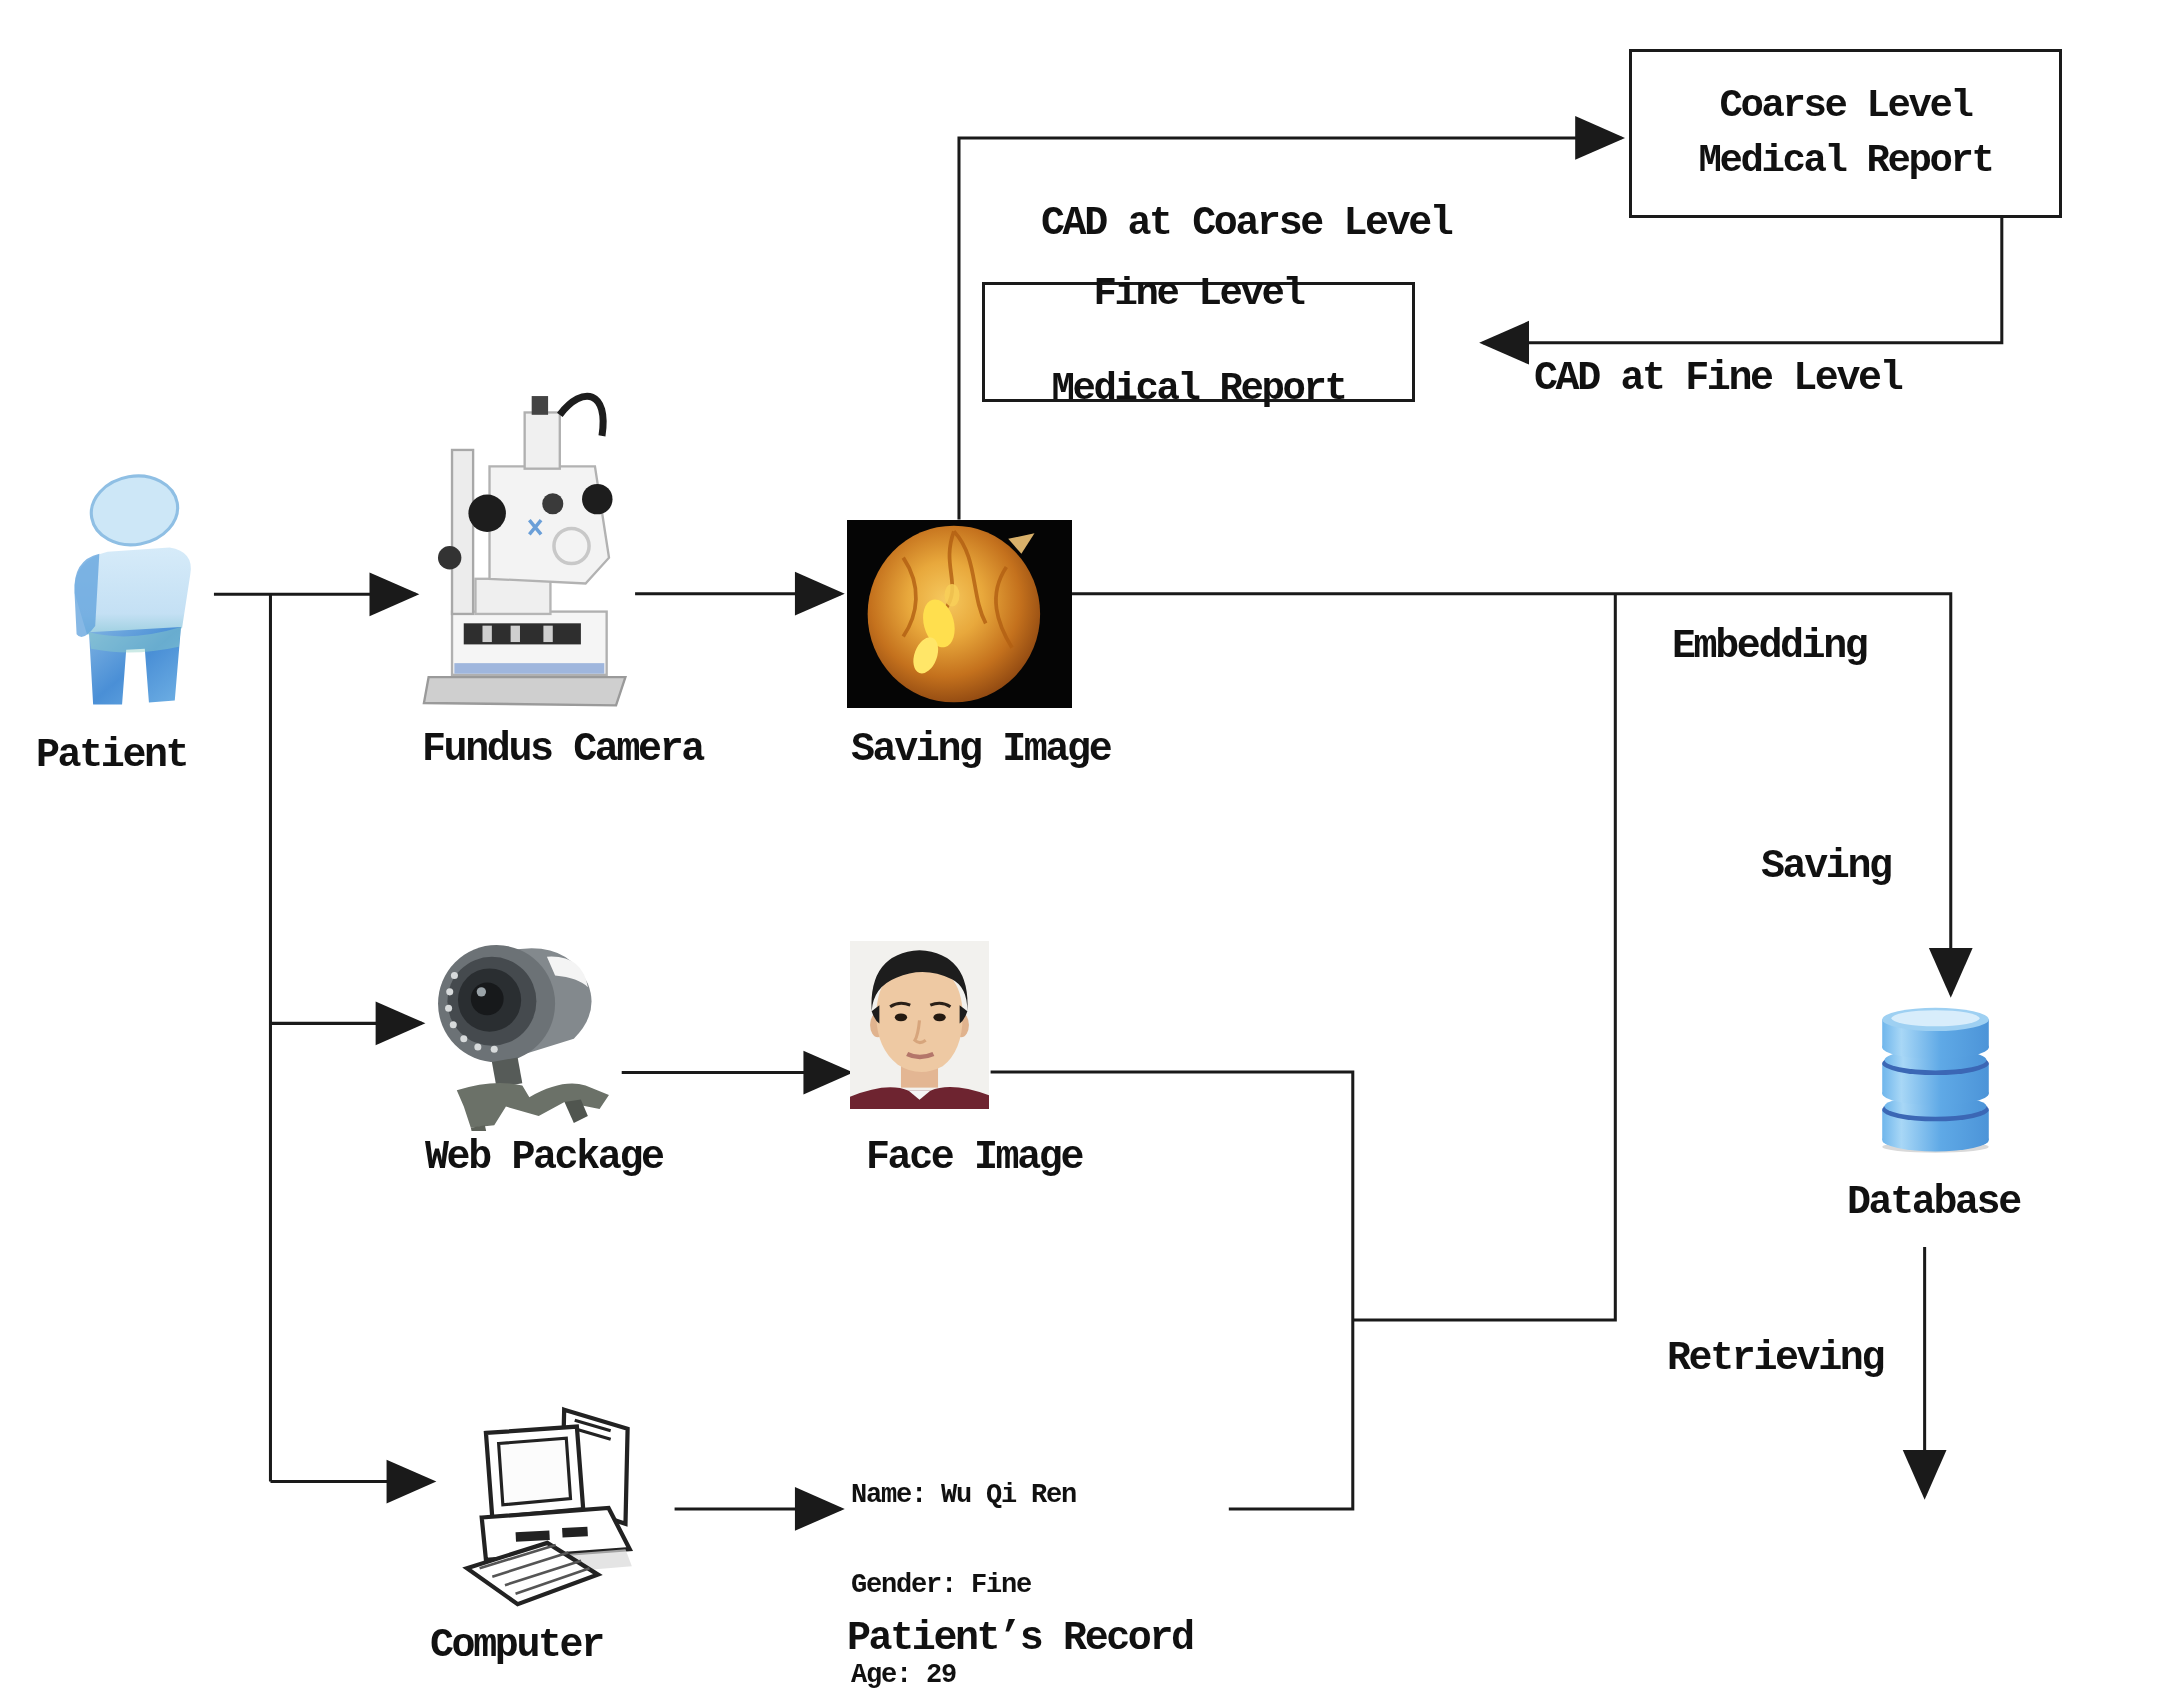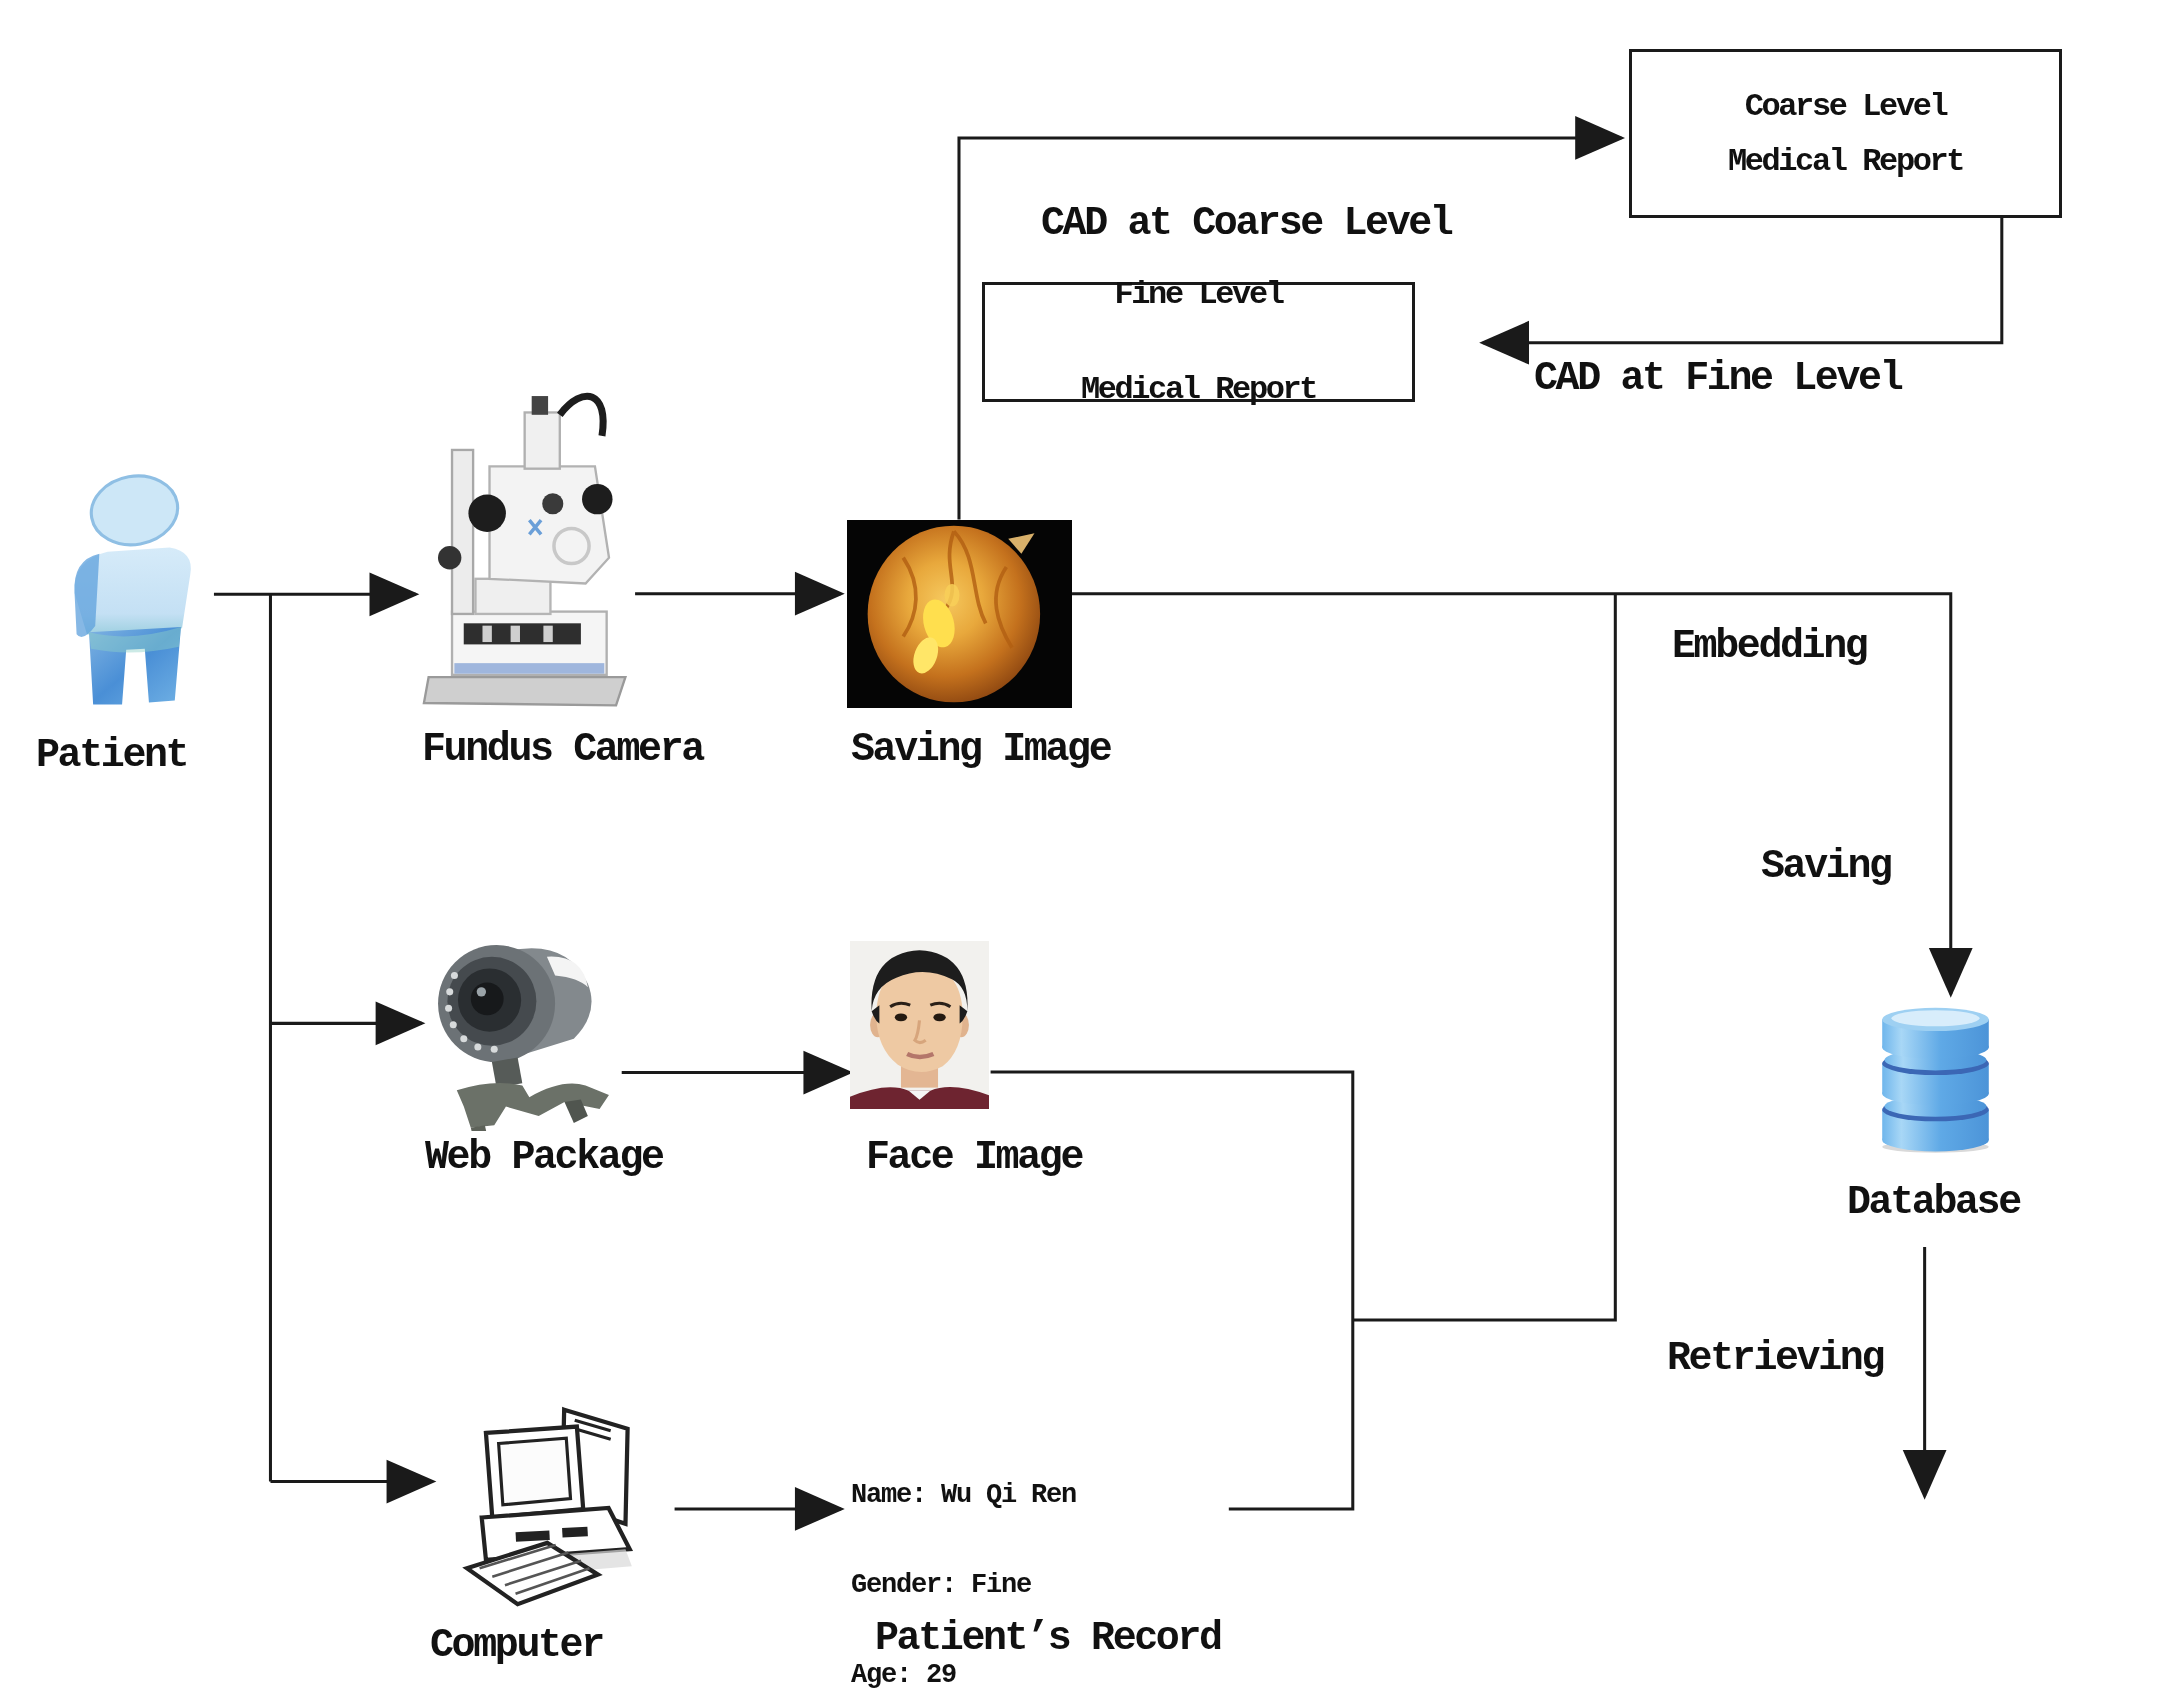--- a/index.html
+++ b/index.html
@@ -4,39 +4,39 @@
 <style>
   html,body{margin:0;padding:0;background:#ffffff;}
   .canvas{position:relative;width:2172px;height:1704px;background:#ffffff;overflow:hidden;
           font-family:"Liberation Mono","DejaVu Sans Mono",monospace;color:#111;}
   svg.wires{position:absolute;left:0;top:0;width:2172px;height:1704px;}
   .abs{position:absolute;}
   .lbl{position:absolute;font-weight:bold;font-size:40px;letter-spacing:-2.4px;
        white-space:nowrap;color:#111;}
   .rbox{position:absolute;background:#fff;border:3.6px solid #1a1a1a;display:flex;
         flex-direction:column;align-items:center;justify-content:center;
-        font-weight:bold;font-size:32px;letter-spacing:-2.4px;line-height:55px;text-align:center;}
+        font-weight:bold;font-size:39px;letter-spacing:-2.4px;line-height:55px;text-align:center;}
   .rec{position:absolute;font-weight:bold;font-size:27px;letter-spacing:-1.2px;
        line-height:30px;white-space:pre;color:#111;}
   .rec span{display:block;}
   
   #icon-patient{left:58px;top:471px;width:155px;height:243px;}
   #lbl-patient{left:36px;top:733px;}
   #icon-fundus{left:419px;top:382px;width:216px;height:328px;}
   #lbl-fundus{left:422px;top:727px;}
   #icon-retina{left:847px;top:520px;width:225px;height:188px;}
   #lbl-retina{left:851px;top:727px;}
   #icon-webcam{left:424px;top:930px;width:199px;height:201px;}
   #lbl-webcam{left:425px;top:1135px;}
   #icon-face{left:850px;top:941px;width:139px;height:168px;}
   #lbl-face{left:866px;top:1135px;}
   #icon-computer{left:447px;top:1397px;width:228px;height:222px;}
   #lbl-computer{left:430px;top:1623px;}
   #record-text{left:851px;top:1420px;}
-  #lbl-record{left:847px;top:1616px;margin-left:28px;}
+  #lbl-record{left:847px;top:1616px;}
   #icon-db{left:1866px;top:1002px;width:139px;height:153px;}
   #lbl-db{left:1847px;top:1180px;}
   #lbl-embedding{left:1635px;top:624px;margin-left:37px;}
   #lbl-saving{left:1761px;top:844px;}
   #lbl-retrieving{left:1667px;top:1336px;}
   #lbl-cadcoarse{left:1041px;top:201px;}
   #lbl-cadfine{left:1534px;top:356px;}
   #box-coarse{left:1629px;top:49px;width:427px;height:163px;}
   #box-fine{left:982px;top:282px;width:427px;height:114px;gap:40px;}
   #box-encoded{left:1708px;top:1507px;width:430px;height:120px;}

